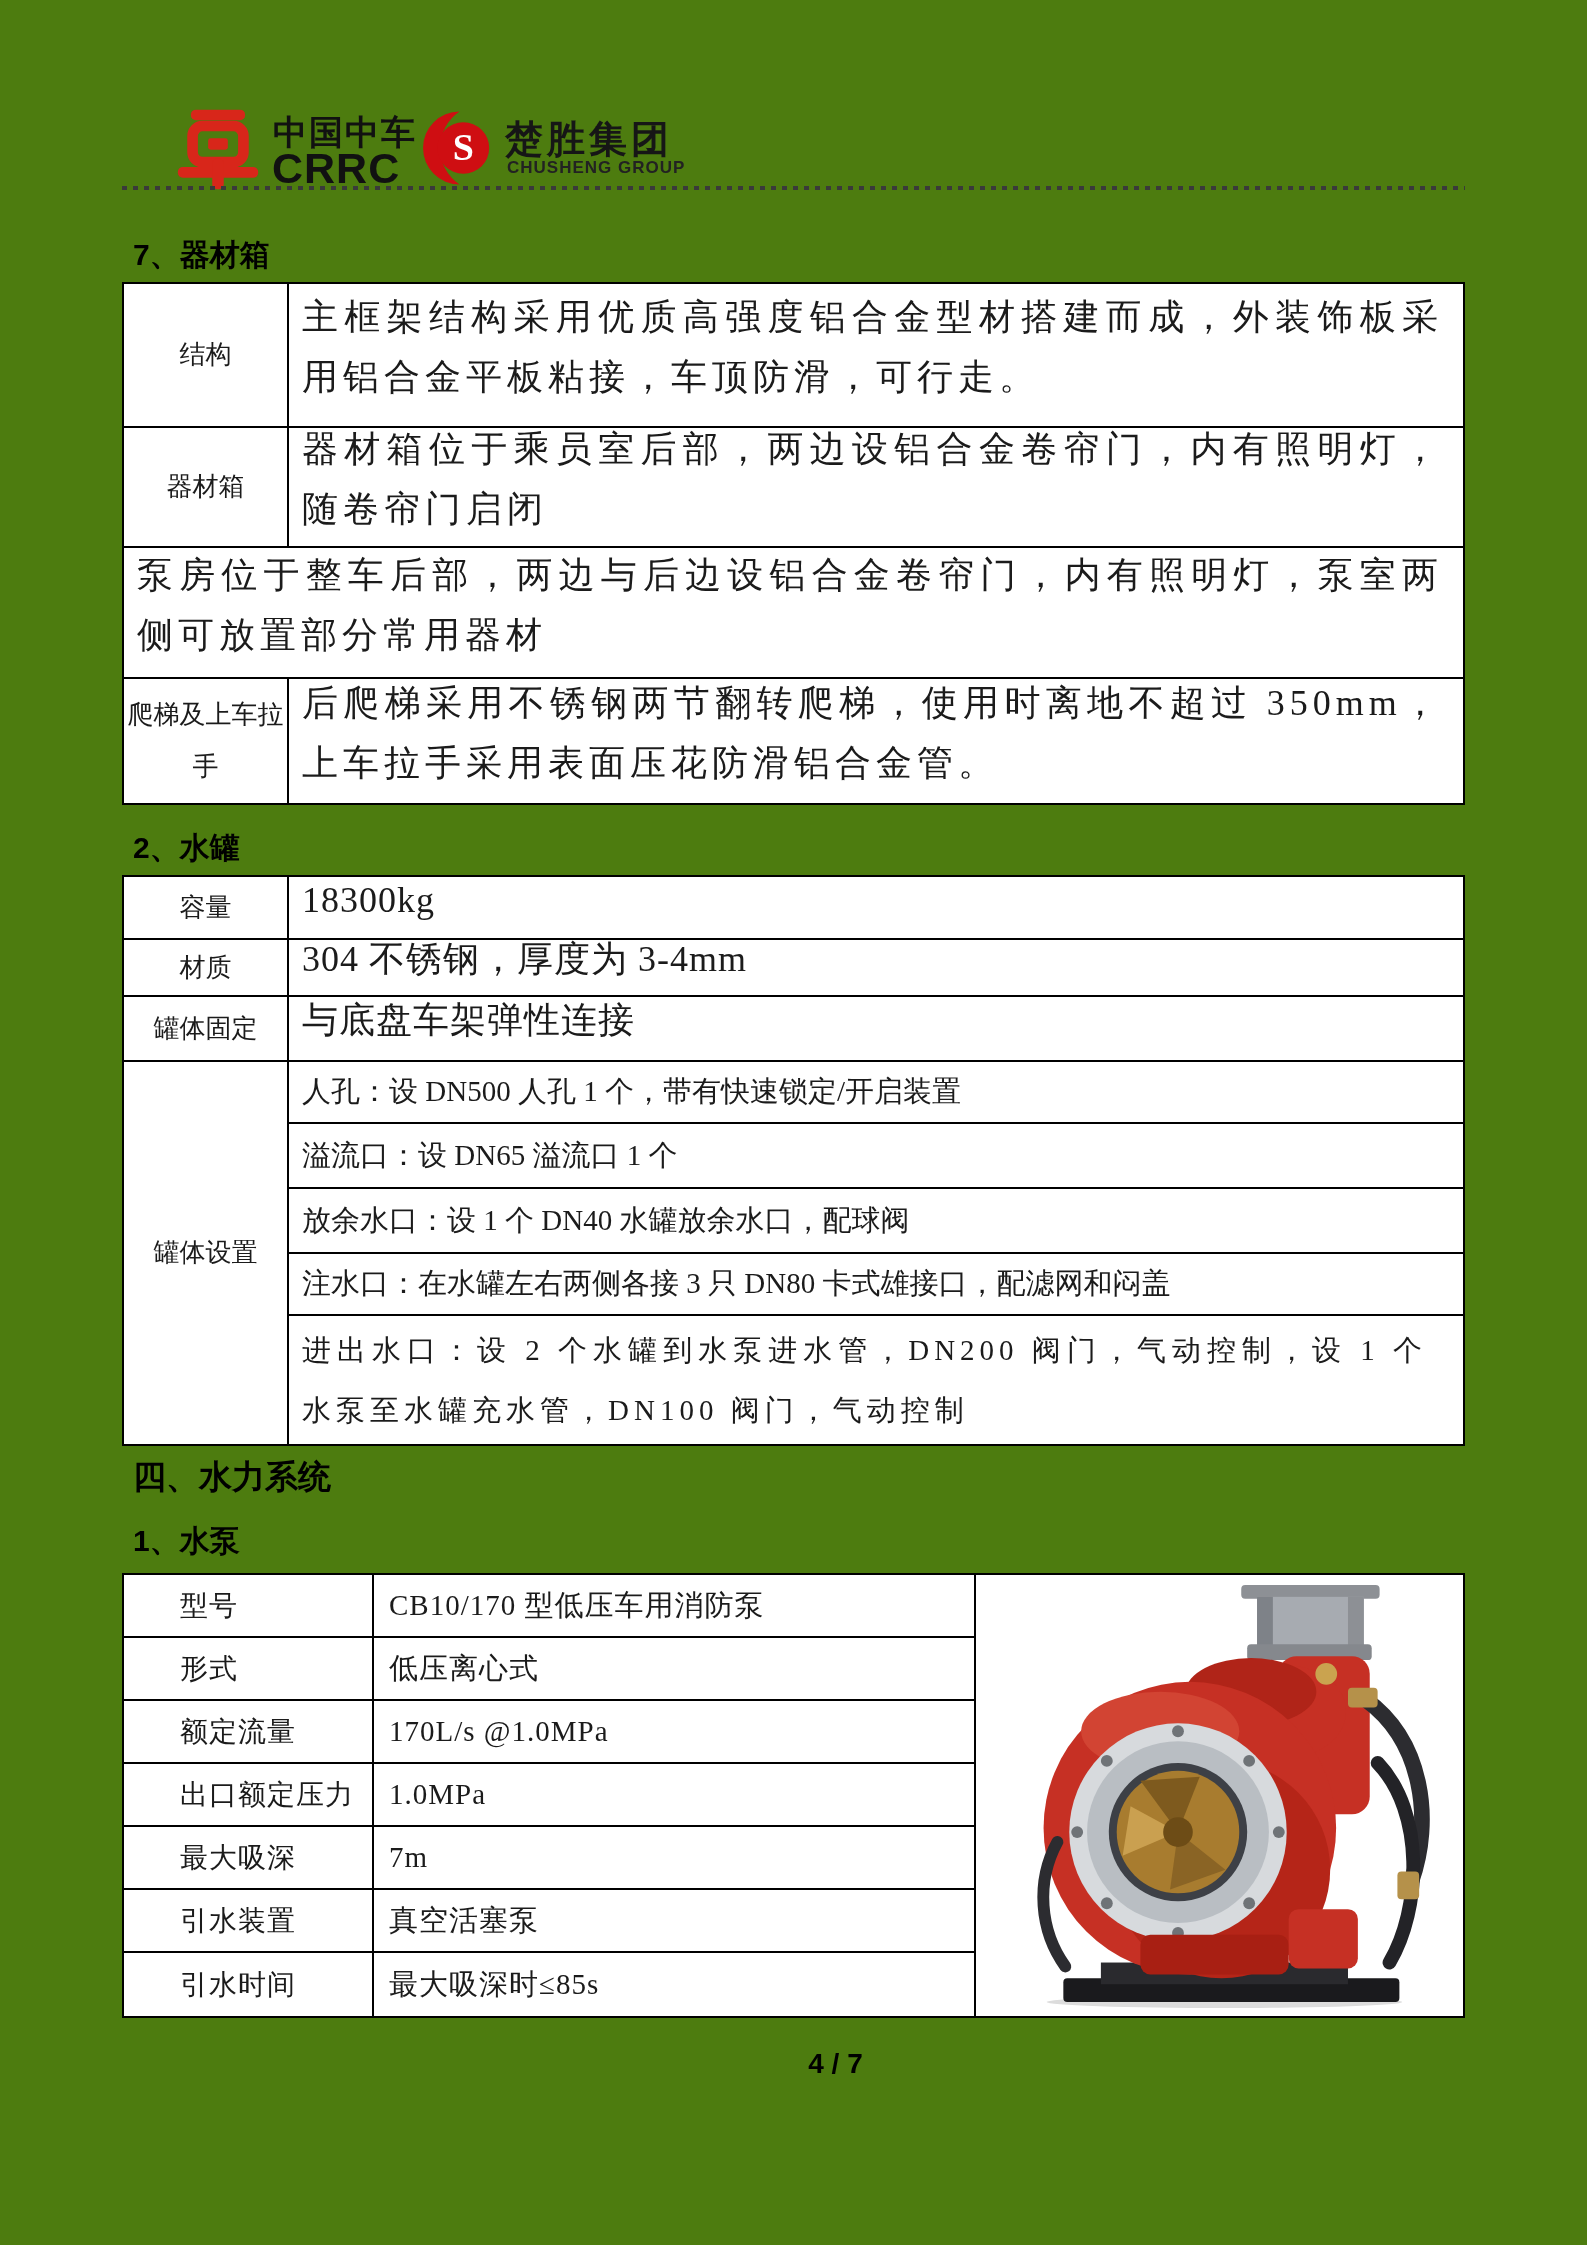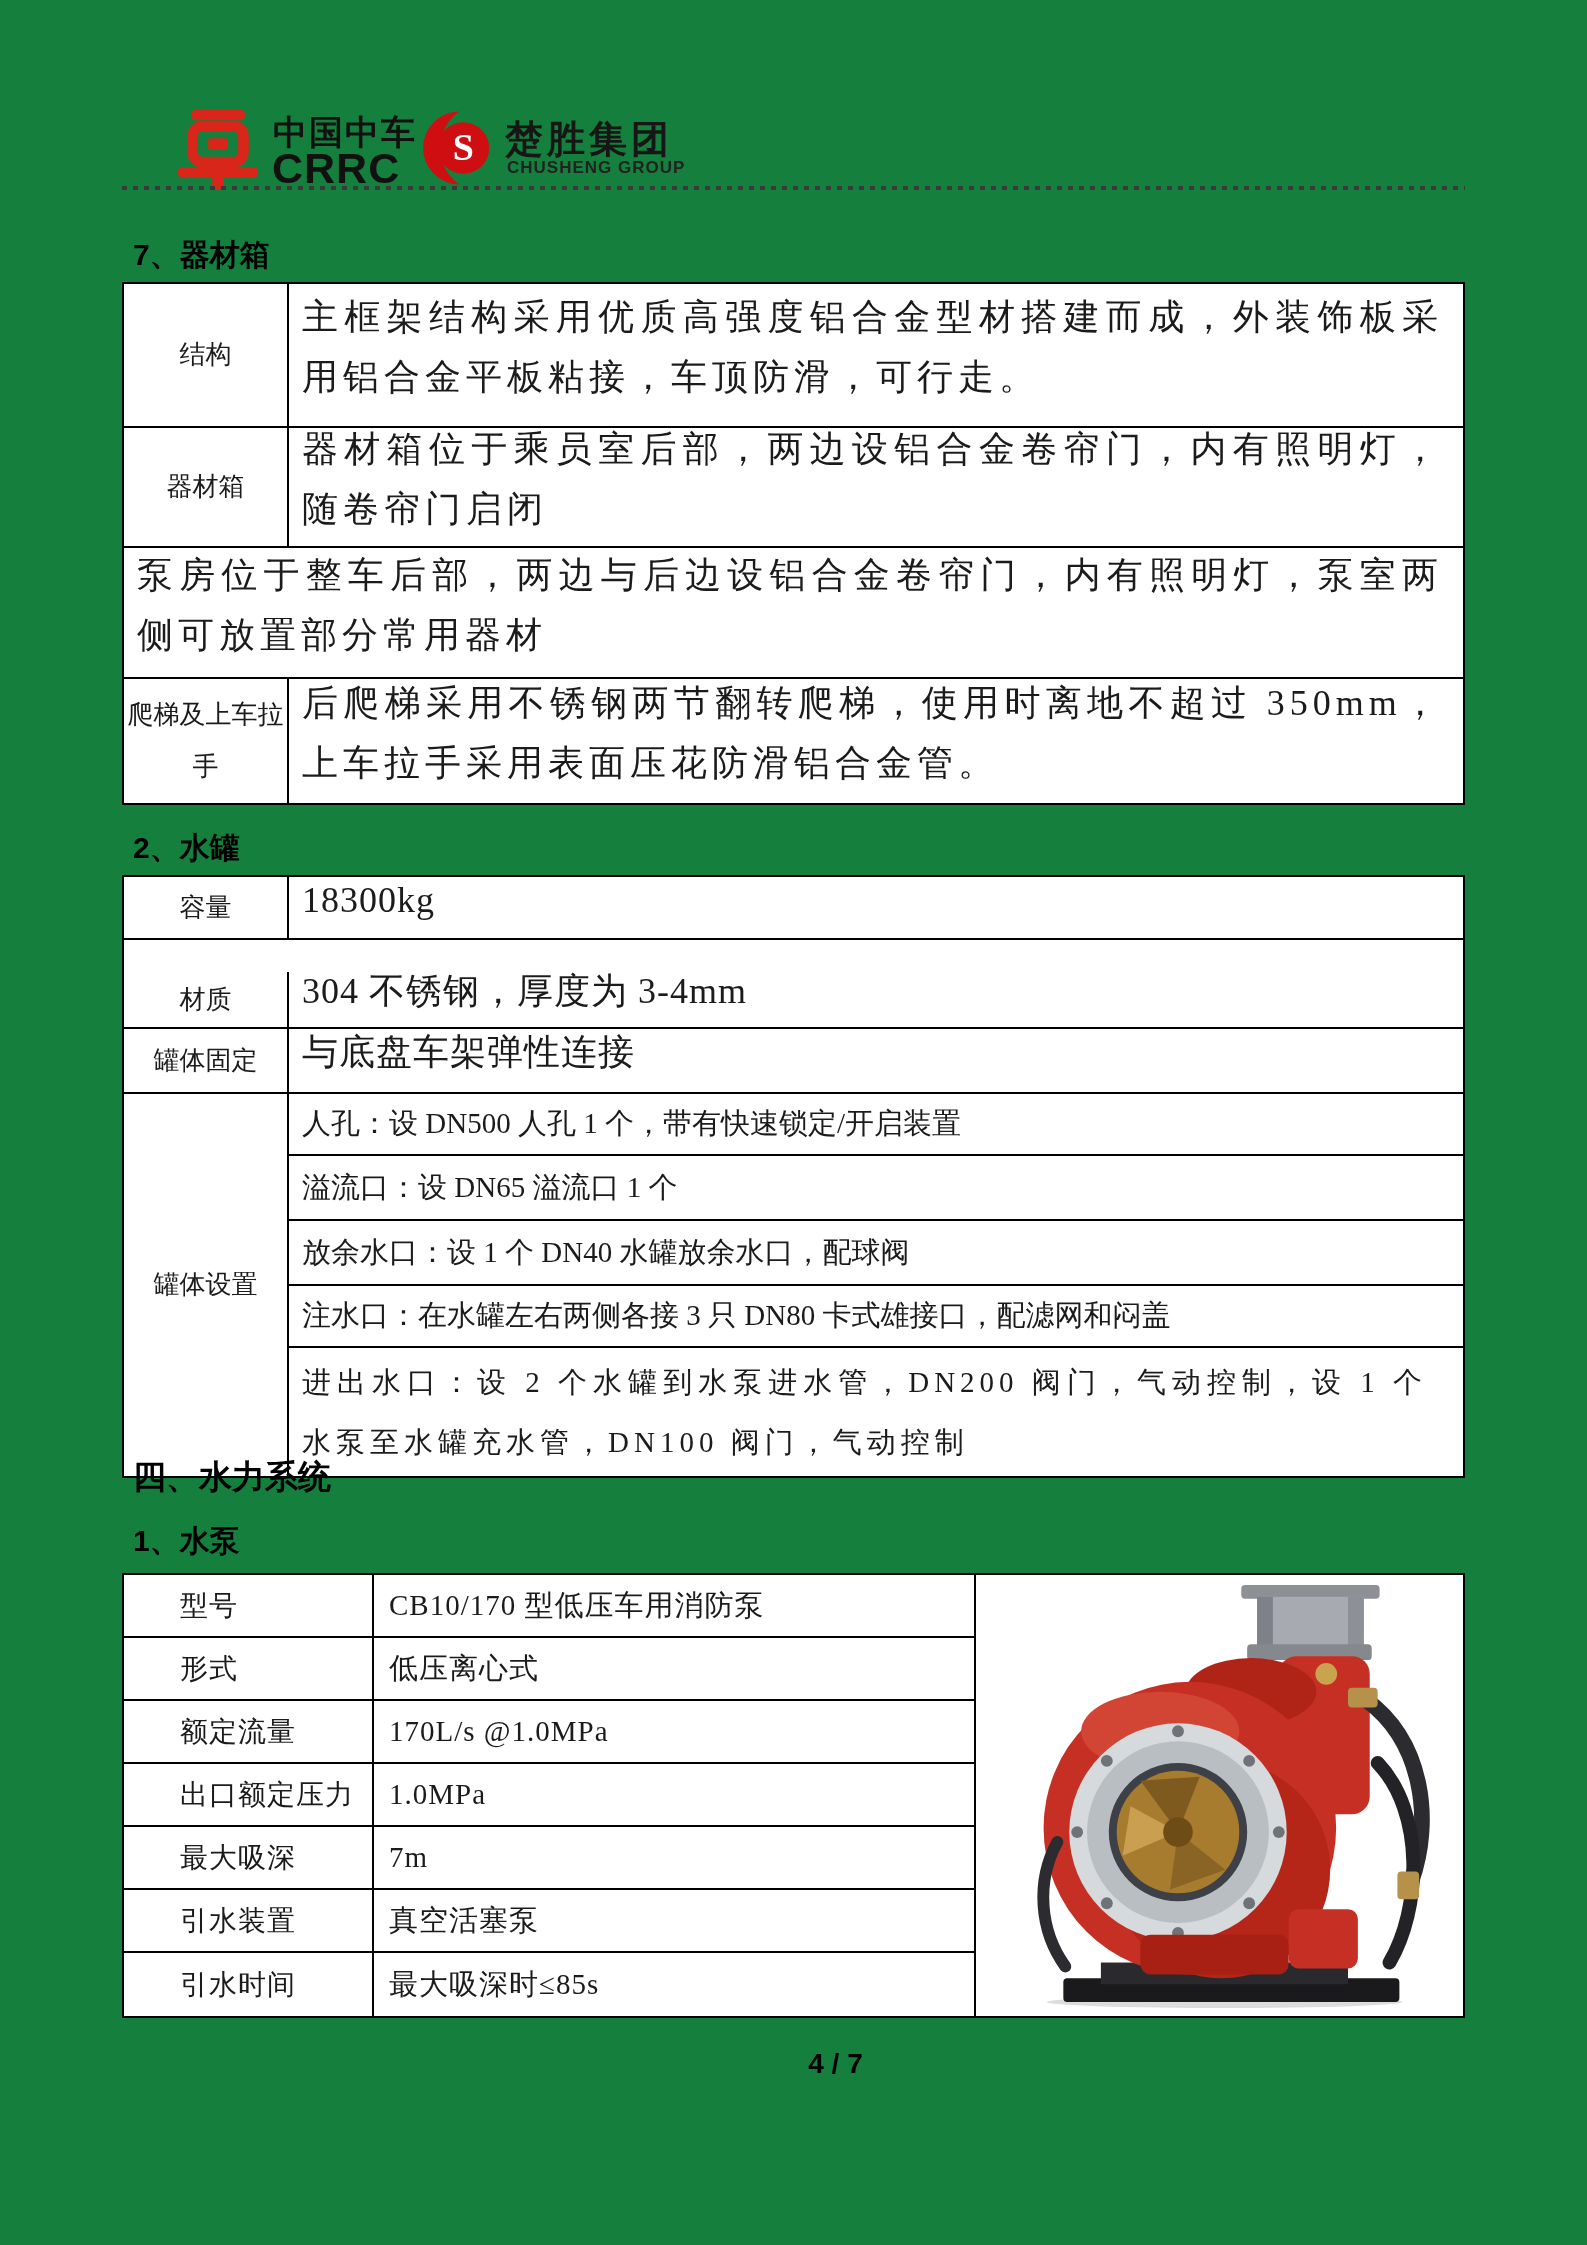--- a/index.html
+++ b/index.html
@@ -1,19 +1,19 @@
 <!DOCTYPE html>
 <html><head>
 <meta charset="utf-8">
 <style>
   html,body{margin:0;padding:0;background:#ffffff;}
   #page{
     position:relative;
     width:1587px;height:2245px;
-    background:#15803d;
+    background:#4d7c0f;
     font-family:"Liberation Serif","DejaVu Serif",serif;
     color:#1b1b1b;
     overflow:hidden;
   }
   
   .logo-row{position:absolute;left:122px;top:100px;width:1343px;height:90px;}
   .crrc-icon{position:absolute;left:55px;top:8px;width:82px;height:82px;}
   .crrc-cn{position:absolute;left:151px;top:10px;font-family:"Liberation Sans","DejaVu Sans",sans-serif;font-weight:bold;font-size:34px;letter-spacing:2px;color:#111;}
   .crrc-en{position:absolute;left:150px;top:44px;font-family:"Liberation Sans","DejaVu Sans",sans-serif;font-weight:900;font-size:43px;letter-spacing:1px;color:#111;}
   .cs-icon{position:absolute;left:298px;top:10px;width:76px;height:76px;}
@@ -113,21 +113,21 @@
 
   <div class="h-sec h-sub" style="top:828px;">2、水罐</div>
 
   <div class="tbl" style="top:875px;">
     <div class="trow" style="height:63px;">
       <div class="lcell">容量</div>
       <div class="vcell">
           <span class="oneline">18300kg</span>
         </div>
     </div>
-    <div class="trow" style="height:57px;margin-top:32px;">
+    <div class="trow" style="height:57px;">
       <div class="lcell">材质</div>
       <div class="vcell">
           <span class="oneline">304 不锈钢，厚度为 3-4mm</span>
         </div>
     </div>
     <div class="trow" style="height:65px;">
       <div class="lcell">罐体固定</div>
       <div class="vcell">
           <span class="oneline">与底盘车架弹性连接</span>
         </div>

